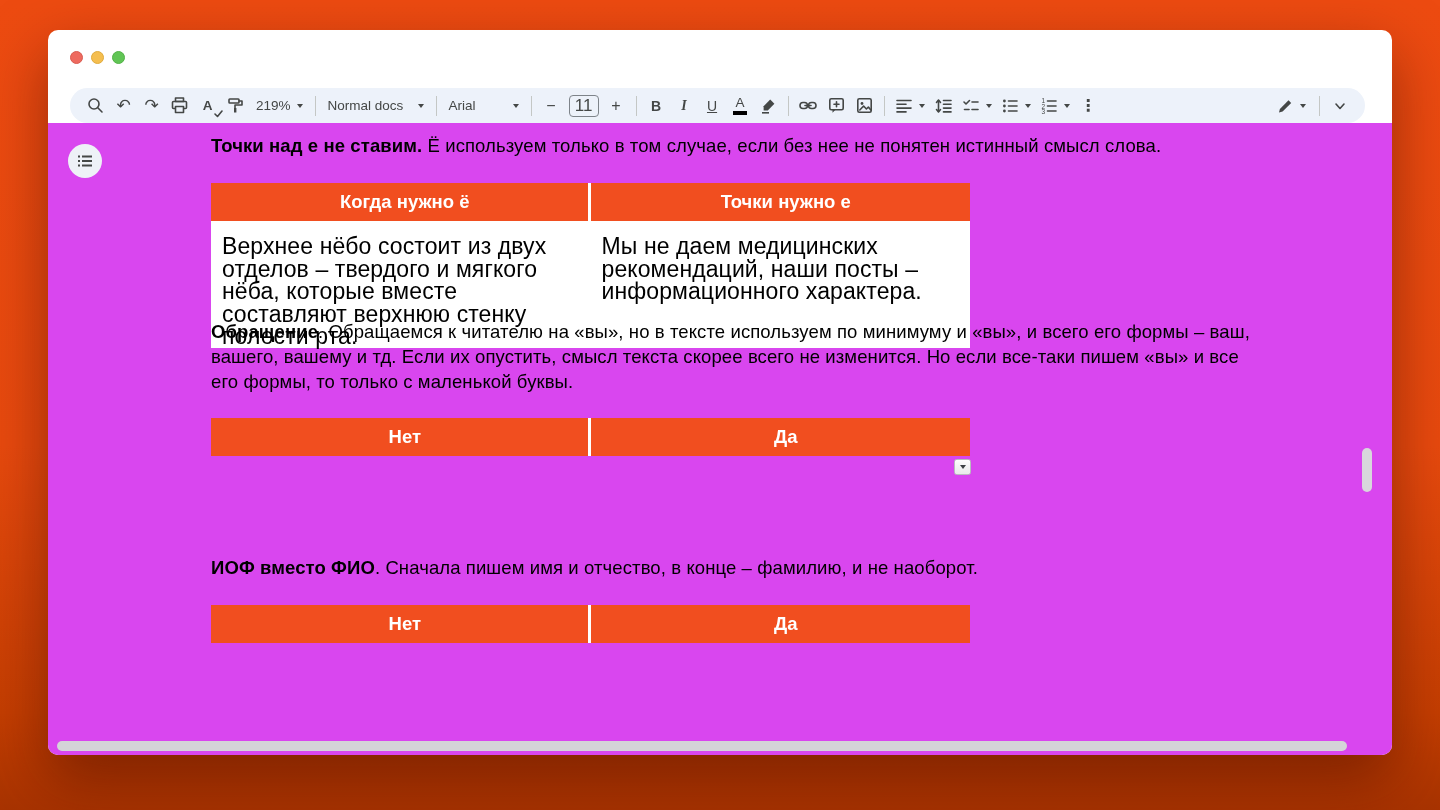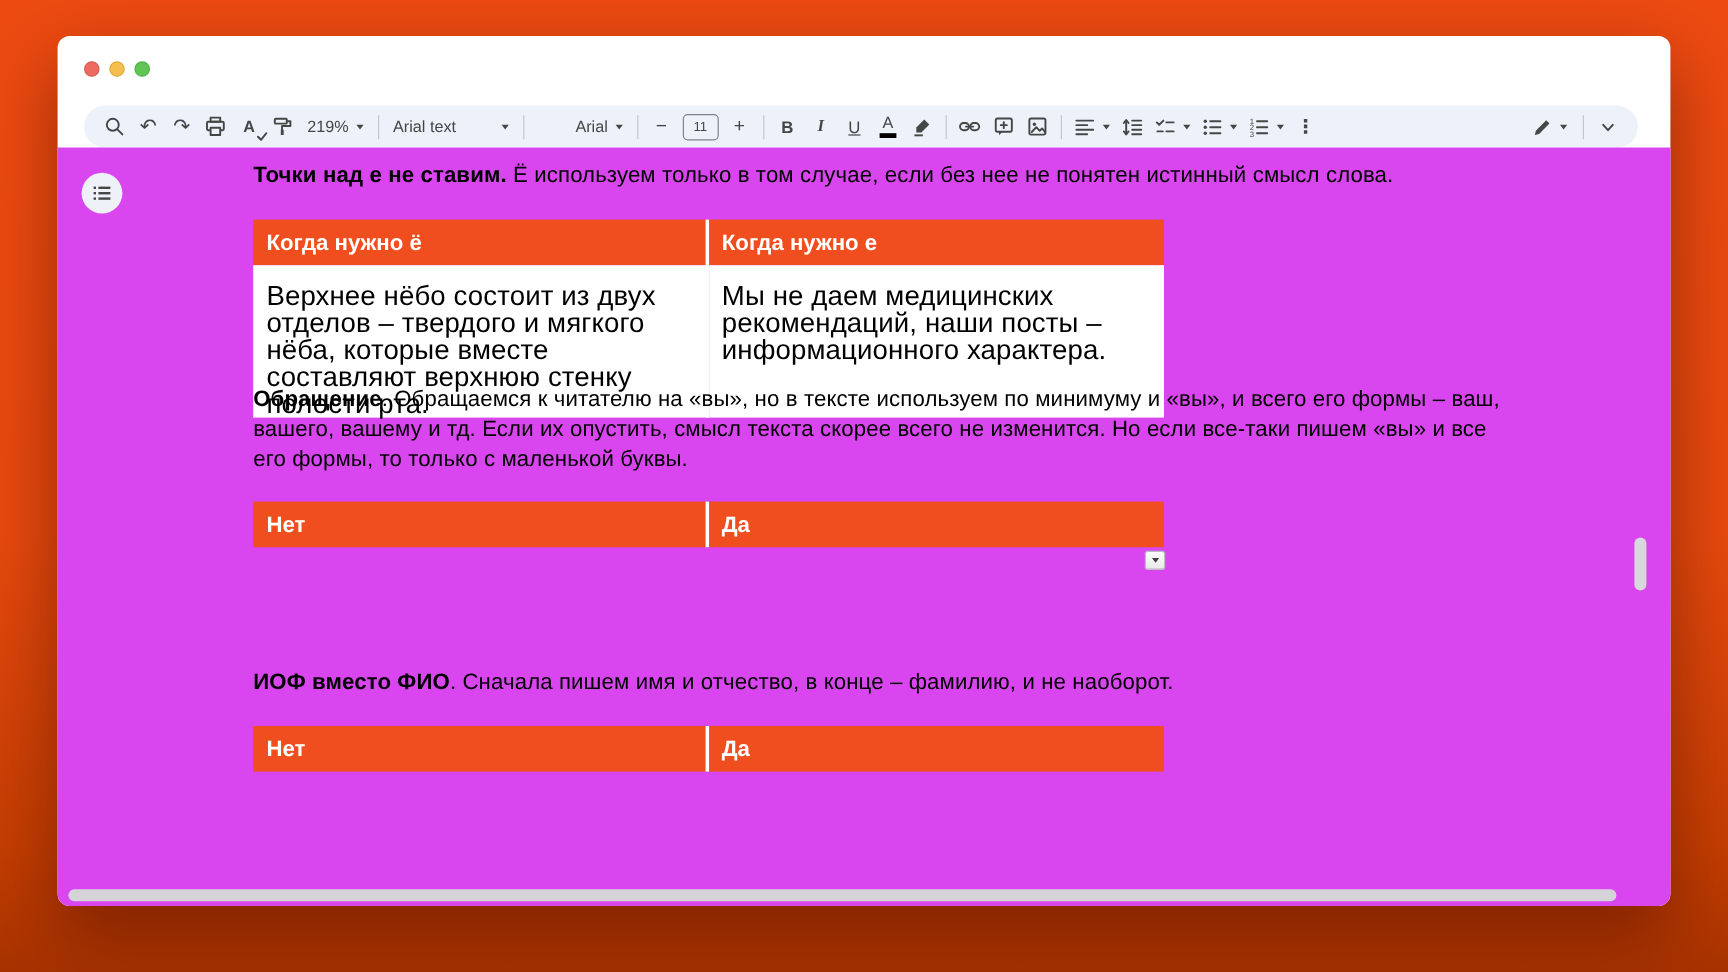--- a/index.html
+++ b/index.html
@@ -42,41 +42,41 @@
   }
   .tb { min-width:27px; height:27px; display:flex; align-items:center; justify-content:center; border-radius:6px; cursor:default; position:relative;}
   .tb svg { display:block; }
   .tb.txt { font-size:14px; font-weight:bold; width:27px;}
   .tb.ital { font-style:italic; font-family:"Liberation Serif",serif; }
   .tb.undl { text-decoration:underline; font-weight:normal;}
   .sep { width:1px; height:20px; background:#c4c7c5; margin:0 5px; flex:0 0 auto;}
   .caret { width:0; height:0; border-left:3.8px solid transparent; border-right:3.8px solid transparent; border-top:4.2px solid #444746; margin-left:6px;}
   .zoomsel,.stylesel,.fontsel { display:flex; align-items:center; padding:0 6px; height:27px; border-radius:4px;}
   .stylesel { width:108px; justify-content:space-between;}
-  .fontsel { width:82px; justify-content:flex-end;}
-  .fsizebox { width:30px; height:22px; border:1px solid #7e848a; border-radius:4px; display:flex; align-items:center; justify-content:center; font-size:11px; margin:0 3px;}
+  .fontsel { width:82px; justify-content:space-between;}
+  .fsizebox { width:30px; height:22px; border:1px solid #7e848a; border-radius:4px; display:flex; align-items:center; justify-content:center; font-size:17px; margin:0 3px;}
   .acolor { display:flex; flex-direction:column; align-items:center; line-height:1;}
   .acolor .bar { width:14px; height:3.5px; background:#000; margin-top:1.5px;}
   .spell { position:relative; font-size:13.5px; font-weight:bold;}
   .spell svg { position:absolute; right:-2px; bottom:1px;}
   .grow { flex:1;}
   
   .canvas { position:absolute; left:0; top:93px; right:0; bottom:0; background:#d946ef; border-radius:0 0 10px 10px; overflow:hidden;}
   .outline-btn { position:absolute; left:20px; top:21px; width:34px; height:34px; border-radius:50%; background:#eef1f7; display:flex; align-items:center; justify-content:center;}
   .para { position:absolute; font-size:18.5px; line-height:25px; letter-spacing:.1px;}
   .para b { font-weight:bold;}
   .p1 { left:163px; top:10px; width:1060px;}
   .p2 { left:163px; top:196px; width:1042px;}
   .p3 { left:163px; top:432px; width:1060px;}
   table.doctab { position:absolute; width:759px; border-collapse:separate; border-spacing:0; table-layout:fixed;}
   .t1 { left:163px; top:60px;}
   .t2 { left:163px; top:295px;}
   .t3 { left:163px; top:482px;}
   .doctab th {
-    background:#F14E1F; color:#fff; text-align:left; font-size:18.5px; font-weight:bold;
+    background:#F14E1F; color:#fff; text-align:center; font-size:18.5px; font-weight:bold;
     height:38px; padding:0 0 0 11px; vertical-align:middle;
   }
   .doctab th:first-child { border-right:3px solid #fff; }
   .doctab td {
     vertical-align:top; font-size:23px; line-height:22.5px; letter-spacing:.1px;
     padding:14px 24px 0 11px; background:#fff;
   }
   .doctab td:first-child { border-right:3px solid #fff; }
   .tblmenu {
     position:absolute; left:906px; top:336px; width:17px; height:16px;
@@ -130,21 +130,21 @@
           <path d="M13 5 h3 v4 h-7 v3" class="st"></path>
           <rect x="8" y="12" width="2.4" height="4.5" class="fl"></rect>
         </svg>
     </span>
     <span class="zoomsel">
       <span>219%</span>
         <span class="caret"></span>
     </span>
     <span class="sep"></span>
     <span class="stylesel">
-      <span>Arial text</span>
+      <span>Normal docs</span>
         <span class="caret"></span>
     </span>
     <span class="sep"></span>
     <span class="fontsel">
       <span>Arial</span>
         <span class="caret"></span>
     </span>
     <span class="sep"></span>
     <span class="tb" style="font-size:16px;">−</span>
     <span class="fsizebox">11</span>
@@ -268,21 +268,21 @@
           <rect x="6" y="11.5" width="10" height="2" class="fl"></rect>
       </svg>
     </span>
 
     <p class="para p1"><b>Точки над е не ставим.</b><span> Ё используем только в том случае, если без нее не понятен истинный смысл слова.</span></p>
 
     <table class="doctab t1">
       <tbody>
           <tr>
         <th>Когда нужно ё</th>
-        <th>Когда нужно е</th>
+        <th>Точки нужно е</th>
       </tr>
       <tr>
         <td>Верхнее нёбо состоит из двух отделов – твердого и мягкого нёба, которые вместе составляют верхнюю стенку полости рта.</td>
         <td>Мы не даем медицинских рекомендаций, наши посты – информационного характера.</td>
       </tr>
     </tbody>
       </table>
 
     <p class="para p2"><b>Обращение</b><span>. Обращаемся к читателю на «вы», но в тексте используем по минимуму и «вы», и всего его формы – ваш, вашего, вашему и тд. Если их опустить, смысл текста скорее всего не изменится. Но если все-таки пишем «вы» и все его формы, то только с маленькой буквы.</span></p>
 

